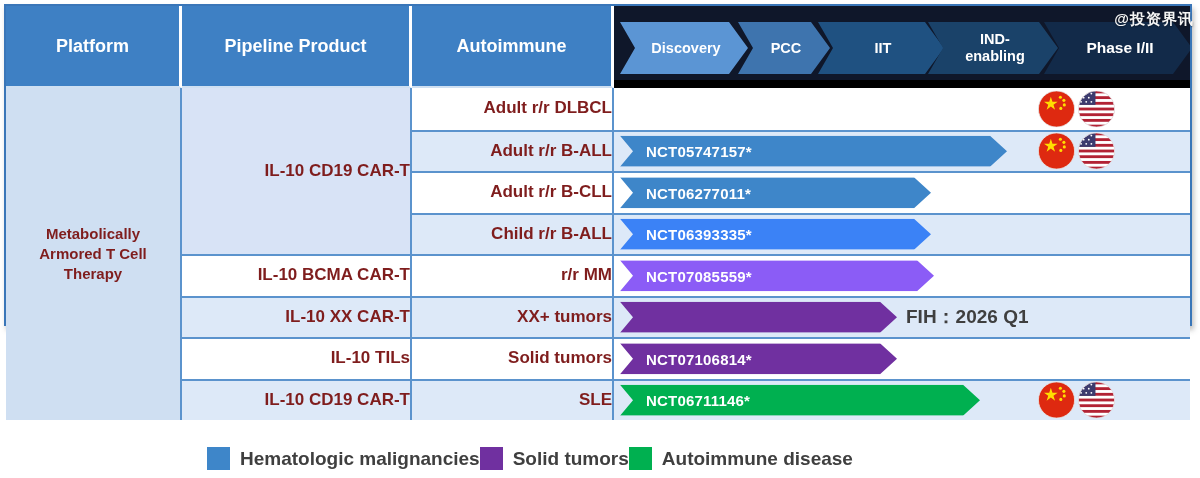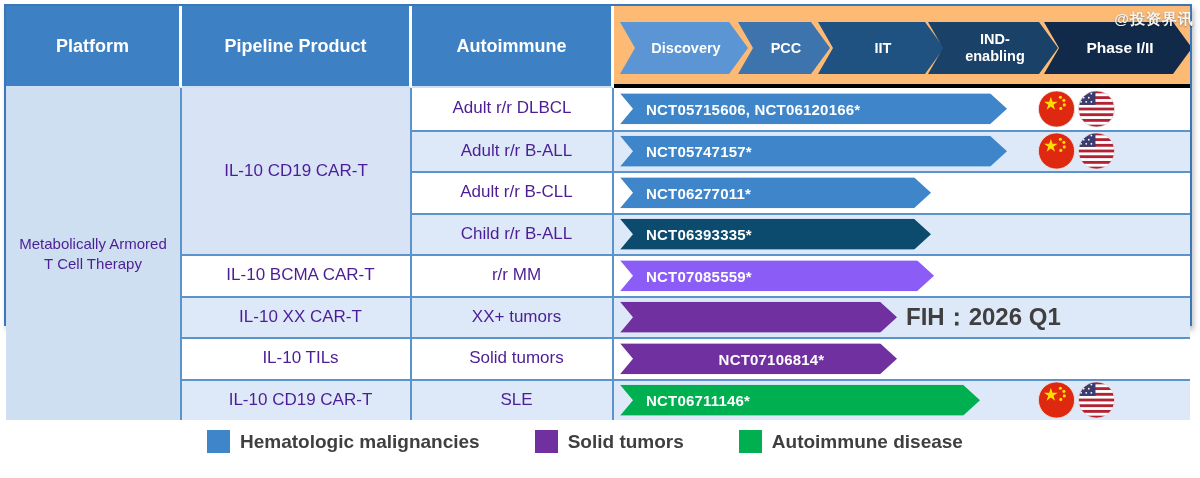--- a/index.html
+++ b/index.html
@@ -15,64 +15,64 @@
     grid-template-rows:82px repeat(8, 41.5px);
     border:2px solid #3a76b8;
     background:#fff;
     box-shadow:2px 4px 5px rgba(120,120,120,.45);
   }
   .hcell {
     background:#3e80c4; color:#fff; font-weight:bold; font-size:18px;
     display:flex; align-items:center; justify-content:center;
     border-right:3px solid #ffffff; border-bottom:2px solid #cfe0f2;
   }
-  .band { position:relative; background:#fdba74; border-bottom:4px solid #000000; overflow:hidden; }
+  .band { position:relative; background:#0f172a; border-bottom:8px solid #000000; overflow:hidden; }
 
   .phase {
     position:absolute; top:16px; height:52px;
     clip-path:polygon(0 0, calc(100% - 19px) 0, 100% 50%, calc(100% - 19px) 100%, 0 100%, 15px 50%);
     display:flex; align-items:center; justify-content:center; text-align:center;
     color:#fff; font-weight:bold; font-size:14.5px; line-height:1.15;
     padding-left:10px; padding-right:6px;
     filter:drop-shadow(0 0 1.2px #cfe3f6) drop-shadow(0 0 1px #cfe3f6);
   }
 
   .cell {
-    display:flex; align-items:center; justify-content:center; text-align:center;
-    font-weight:normal; font-size:17px; color:#4c1d95; line-height:1.35;
+    display:flex; align-items:center; justify-content:flex-end; text-align:center;
+    font-weight:bold; font-size:17px; color:#7f1d1d; line-height:1.35;
   }
   .br { border-right:2px solid #5b93cd; }
   .bt { border-top:2px solid #5b93cd;padding-left:9px; }
   .bg-w { background:#ffffff; }
   .bg-b { background:#dde9f8; }
   .platform-cell { grid-area:2/1/10/2; background:#cfdff2; padding:0 12px; font-size:15px; }
   .merged-prod  { background:#d8e3f6; }
 
   .tl { position:relative; }
   .bar {
     position:absolute; left:6px; top:50%; transform:translateY(-50%);
     height:31px;
     clip-path:polygon(0 0, calc(100% - 17px) 0, 100% 50%, calc(100% - 17px) 100%, 0 100%, 13px 50%);
     display:flex; align-items:center;
     color:#fff; font-weight:bold; font-size:15px; letter-spacing:.2px;
     padding-left:26px; white-space:nowrap;
   }
   .note {
     position:absolute; left:292px; top:0; height:100%;
     display:flex; align-items:center;
-    font-weight:bold; font-size:24px; color:#3f3f3f; white-space:nowrap;
+    font-weight:bold; font-size:19px; color:#3f3f3f; white-space:nowrap;
   }
   .flags { position:absolute; top:50%; transform:translateY(-50%); left:424px;
            display:flex; gap:3px; }
   .flag { width:37px; height:37px; display:block; }
 
   
   .legend {
     position:absolute; left:0; top:430px; width:1200px; height:40px;
-    display:flex; align-items:flex-start; padding-left:207px; gap:55px;
+    display:flex; align-items:flex-end; padding-left:207px; 
   }
   .legend-item { display:flex; align-items:center; gap:10px; }
   .swatch { width:23px; height:23px; display:inline-block; }
   .legend-label { font-weight:bold; font-size:19px; color:#3f3f3f; white-space:nowrap; }
 
   
   .watermark {
     position:absolute; right:6px; top:10px; color:#f5f5f5; font-size:15px;
     font-weight:bold; letter-spacing:1px; text-shadow:0 1px 2px rgba(0,0,0,.4);
     z-index:5;
@@ -190,23 +190,20 @@
         <span>XX+ tumors</span>
       </div>
     <div class="cell br bt bg-w" style="grid-area:8/3">
         <span>Solid tumors</span>
       </div>
     <div class="cell br bt bg-b" style="grid-area:9/3">
         <span>SLE</span>
       </div>
 
     <div class="tl bg-w" style="grid-area:2/4">
-      <div class="bar" style="width: 387px; background: rgb(62, 134, 201);">
-          <span>NCT05715606, NCT06120166*</span>
-        </div>
       <div class="flags">
         <svg class="flag" viewBox="0 0 36 36">
             <use href="#cn-flag"></use>
           </svg>
         <svg class="flag" viewBox="0 0 36 36">
             <use href="#us-flag"></use>
           </svg>
       </div>
     </div>
     <div class="tl bt bg-b" style="grid-area:3/4">
@@ -221,37 +218,37 @@
             <use href="#us-flag"></use>
           </svg>
       </div>
     </div>
     <div class="tl bt bg-w" style="grid-area:4/4">
       <div class="bar" style="width: 311px; background: rgb(62, 134, 201);">
           <span>NCT06277011*</span>
         </div>
     </div>
     <div class="tl bt bg-b" style="grid-area:5/4">
-      <div class="bar" style="width: 311px; background: #0c4a6e;">
+      <div class="bar" style="width: 311px; background: #3b82f6;">
           <span>NCT06393335*</span>
         </div>
     </div>
     <div class="tl bt bg-w" style="grid-area:6/4">
       <div class="bar" style="width: 314px; background: #8b5cf6;">
           <span>NCT07085559*</span>
         </div>
     </div>
     <div class="tl bt bg-b" style="grid-area:7/4">
       <div class="bar" style="width: 277px; background: rgb(112, 48, 160);">
           <span></span>
         </div>
       <div class="note">FIH：2026 Q1</div>
     </div>
     <div class="tl bt bg-w" style="grid-area:8/4">
-      <div class="bar" style="width: 277px; background: rgb(112, 48, 160); justify-content: center;">
+      <div class="bar" style="width: 277px; background: rgb(112, 48, 160);">
           <span>NCT07106814*</span>
         </div>
     </div>
     <div class="tl bt bg-b" style="grid-area:9/4">
       <div class="bar" style="width: 360px; background: rgb(0, 176, 80);">
           <span>NCT06711146*</span>
         </div>
       <div class="flags">
         <svg class="flag" viewBox="0 0 36 36">
             <use href="#cn-flag"></use>

